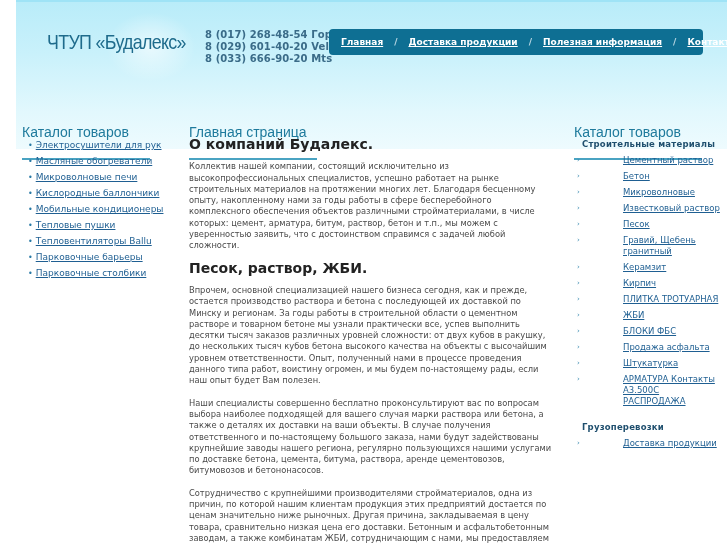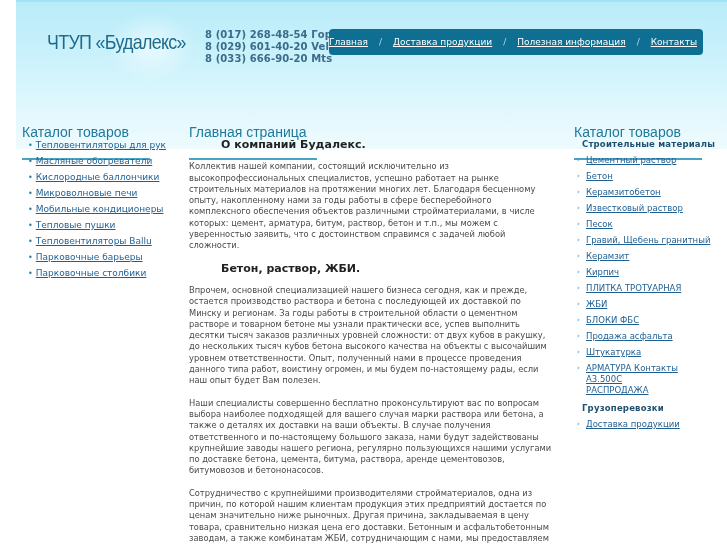--- a/index.html
+++ b/index.html
@@ -19,48 +19,49 @@
       position: absolute; left: 31px; top: 28px;
       font-family: "Liberation Sans", sans-serif; font-size: 21px; color: #1e6b8c;
       letter-spacing: -0.8px; transform: scaleX(0.85); transform-origin: left center;
     }
     .phones { position: absolute; left: 189px; top: 27px; font-size: 10px; line-height: 12px; font-weight: bold; color: #3a6b88; }
     .phones div { white-space: nowrap; letter-spacing: 0.1px; }
 
     .nav {
       position: absolute; left: 313px; top: 27px; width: 374px; height: 26px;
       background: #0e6f93; border-radius: 4px;
-      display: flex; align-items: center; 
+      display: flex; align-items: center; padding-left: 12px;
       font-size: 9px;
+      font-weight: bold;
     }
     .nav a { color: #ffffff; text-decoration: underline; white-space: nowrap; }
     .nav .sep { color: #b8d6e2; margin: 0 11px; font-size: 9px; }
 
     .col-title {
       position: absolute; font-family: "Liberation Sans", sans-serif; font-size: 14px; color: #1e7a9c;
       padding-bottom: 18px; border-bottom: 2px solid #4aa3c2; white-space: nowrap; margin-top: 16px;
     }
     .col-title span { display: inline-block; }
 
     .left-list { position: absolute; left: 28px; top: 139px; list-style: none; font-size: 9px; }
     .left-list li { height: 16px; line-height: 12px; white-space: nowrap; }
     .left-list .bullet { color: #2a7aa5; font-size: 8px; margin-right: 3px; }
     .left-list a { color: #1f5f92; text-decoration: underline; }
 
     .main { position: absolute; left: 189px; top: 139px; width: 365px; font-size: 8.3px; line-height: 11.3px; color: #4a4a4a; }
-    .main h3 { font-size: 11px; font-weight: bold; color: #222; margin-bottom: 11px; margin-left: 32px; }
+    .main h3 { font-size: 14px; font-weight: bold; color: #222; margin-bottom: 11px; }
     .main p { margin-bottom: 11px; }
 
     .right { position: absolute; left: 574px; top: 139px; width: 150px; }
     .right h4 { font-size: 8.5px; font-weight: bold; color: #1f4f6e; margin-bottom: 6px; letter-spacing: 0.2px; padding-left: 8px; }
     .right ul { list-style: none; font-size: 8.5px; }
     .right li { display: flex; line-height: 11px; margin-bottom: 5px; }
     .right li .arrow { color: #3a8ab0; font-size: 7px; width: 12px; flex-shrink: 0; padding-left: 3px; }
-    .right li a { color: #1f5f92; text-decoration: underline; }
-    .right .group2 { margin-top: 7px; }
+    .right li a { color: #1f5f92; text-decoration: underline; margin-left: 37px; }
+    .right .group2 { margin-top: 15px; }
   </style>
 </head>
 <body>
 
 <div class="header">
   <div class="glow"></div>
   <div class="logo">ЧТУП «Будалекс»</div>
   <div class="phones">
     <div>8 (017) 268-48-54 Гор</div>
     <div>8 (029) 601-40-20 Vel</div>
@@ -74,38 +75,38 @@
     <a href="#">Полезная информация</a>
     <span class="sep">/</span>
     <a href="#">Контакты</a>
   </nav>
 </div>
 
 <div class="col-title" style="left:22px; top:108px; width:128px;">
   <span>Каталог товаров</span>
 </div>
 <ul class="left-list">
-  <li><span class="bullet">•</span><a href="#">Тепловентиляторы для рук</a></li>
+  <li><span class="bullet">•</span><a href="#">Электросушители для рук</a></li>
   <li><span class="bullet">•</span><a href="#">Масляные обогреватели</a></li>
+  <li><span class="bullet">•</span><a href="#">Микроволновые печи</a></li>
   <li><span class="bullet">•</span><a href="#">Кислородные баллончики</a></li>
-  <li><span class="bullet">•</span><a href="#">Микроволновые печи</a></li>
   <li><span class="bullet">•</span><a href="#">Мобильные кондиционеры</a></li>
   <li><span class="bullet">•</span><a href="#">Тепловые пушки</a></li>
   <li><span class="bullet">•</span><a href="#">Тепловентиляторы Ballu</a></li>
   <li><span class="bullet">•</span><a href="#">Парковочные барьеры</a></li>
   <li><span class="bullet">•</span><a href="#">Парковочные столбики</a></li>
 </ul>
 
 <div class="col-title" style="left:189px; top:108px; width:128px;">
   <span>Главная страница</span>
 </div>
 <div class="main">
   <h3>О компаний Будалекс.</h3>
   <p>Коллектив нашей компании, состоящий исключительно из высокопрофессиональных специалистов, успешно работает на рынке строительных материалов на протяжении многих лет. Благодаря бесценному опыту, накопленному нами за годы работы в сфере бесперебойного комплексного обеспечения объектов различными стройматериалами, в числе которых: цемент, арматура, битум, раствор, бетон и т.п., мы можем с уверенностью заявить, что с достоинством справимся с задачей любой сложности.</p>
-  <h3>Бетон, раствор, ЖБИ.</h3>
+  <h3>Песок, раствор, ЖБИ.</h3>
   <p>Впрочем, основной специализацией нашего бизнеса сегодня, как и прежде, остается производство раствора и бетона с последующей их доставкой по Минску и регионам. За годы работы в строительной области о цементном растворе и товарном бетоне мы узнали практически все, успев выполнить десятки тысяч заказов различных уровней сложности: от двух кубов в ракушку, до нескольких тысяч кубов бетона высокого качества на объекты с высочайшим уровнем ответственности. Опыт, полученный нами в процессе проведения данного типа работ, воистину огромен, и мы будем по-настоящему рады, если наш опыт будет Вам полезен.</p>
   <p>Наши специалисты совершенно бесплатно проконсультируют вас по вопросам выбора наиболее подходящей для вашего случая марки раствора или бетона, а также о деталях их доставки на ваши объекты. В случае получения ответственного и по-настоящему большого заказа, нами будут задействованы крупнейшие заводы нашего региона, регулярно пользующихся нашими услугами по доставке бетона, цемента, битума, раствора, аренде цементовозов, битумовозов и бетононасосов.</p>
   <p>Сотрудничество с крупнейшими производителями стройматериалов, одна из причин, по которой нашим клиентам продукция этих предприятий достается по ценам значительно ниже рыночных. Другая причина, закладываемая в цену товара, сравнительно низкая цена его доставки. Бетонным и асфальтобетонным заводам, а также комбинатам ЖБИ, сотрудничающим с нами, мы предоставляем самые выгодные цены на щебень, минеральный порошок, битум и цемент.</p>
 </div>
 
 <div class="col-title" style="left:574px; top:108px; width:128px;">
   <span>Каталог товаров</span>
 </div>
 <div class="right">
   <h4>Строительные материалы</h4>
@@ -113,21 +114,21 @@
     <li>
         <span class="arrow">›</span>
         <a href="#">Цементный раствор</a>
       </li>
     <li>
         <span class="arrow">›</span>
         <a href="#">Бетон</a>
       </li>
     <li>
         <span class="arrow">›</span>
-        <a href="#">Керамзитобетон</a>
+        <a href="#">Микроволновые</a>
       </li>
     <li>
         <span class="arrow">›</span>
         <a href="#">Известковый раствор</a>
       </li>
     <li>
         <span class="arrow">›</span>
         <a href="#">Песок</a>
       </li>
     <li>

